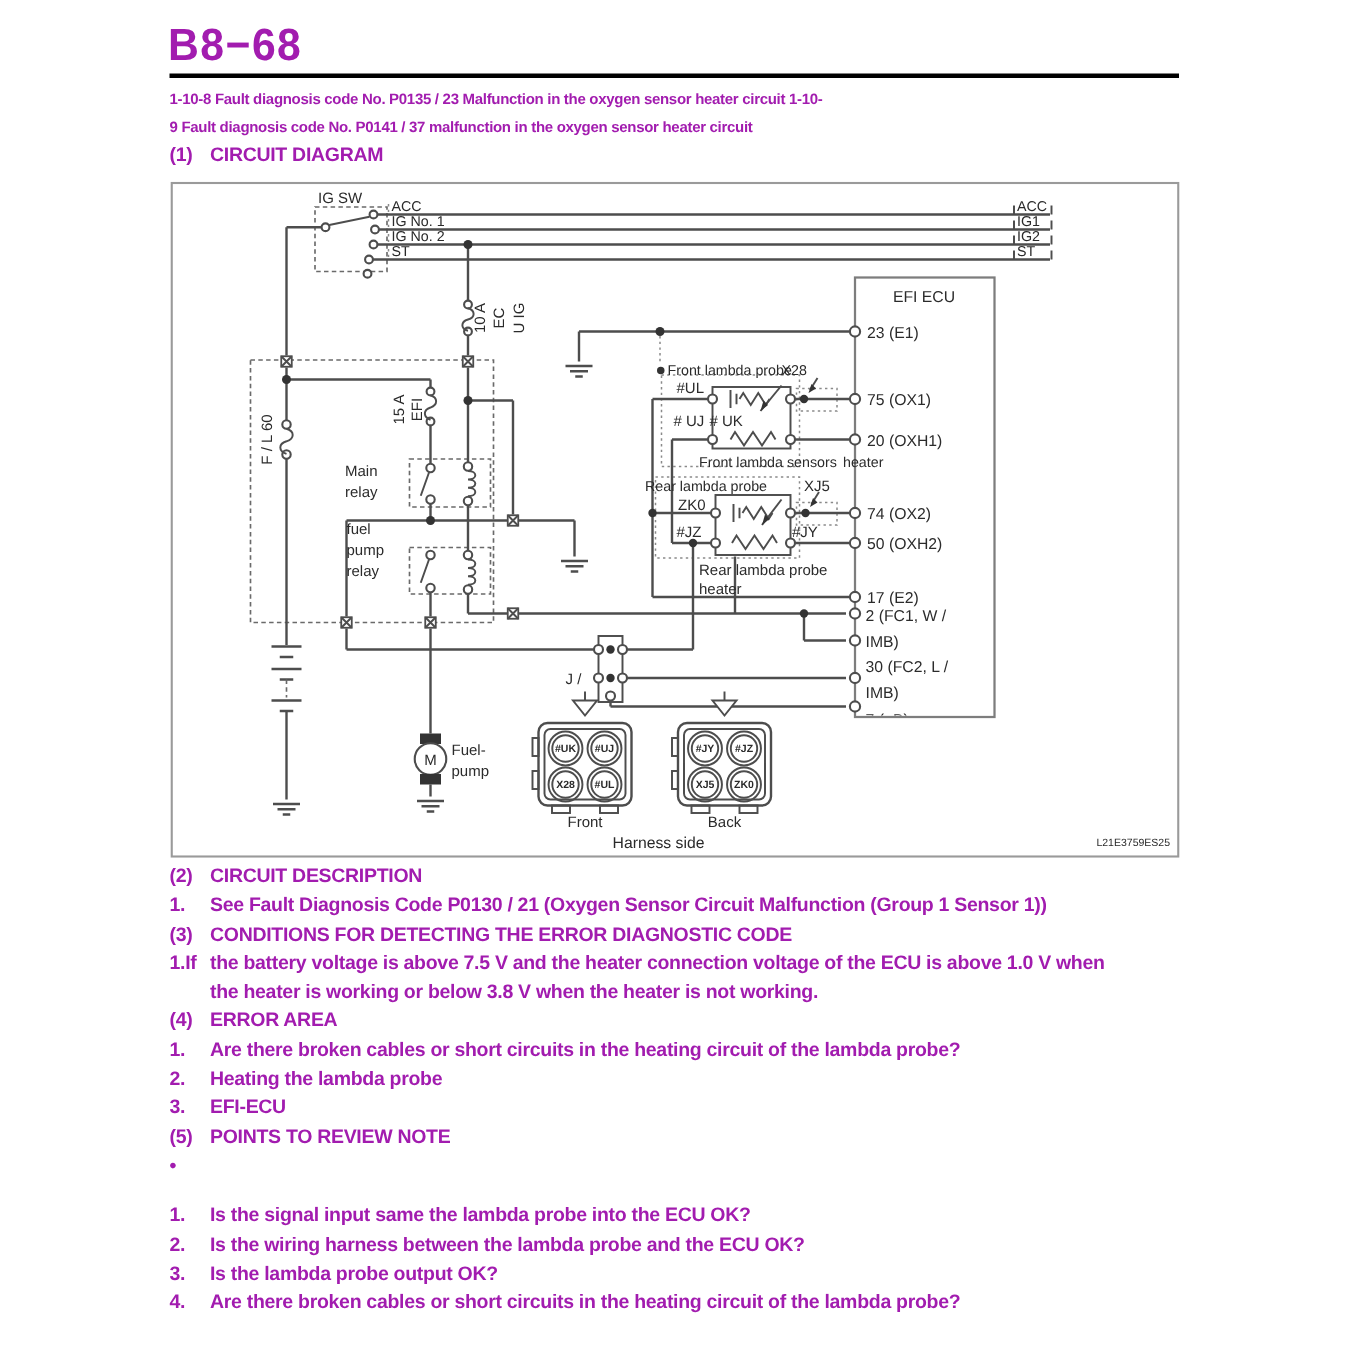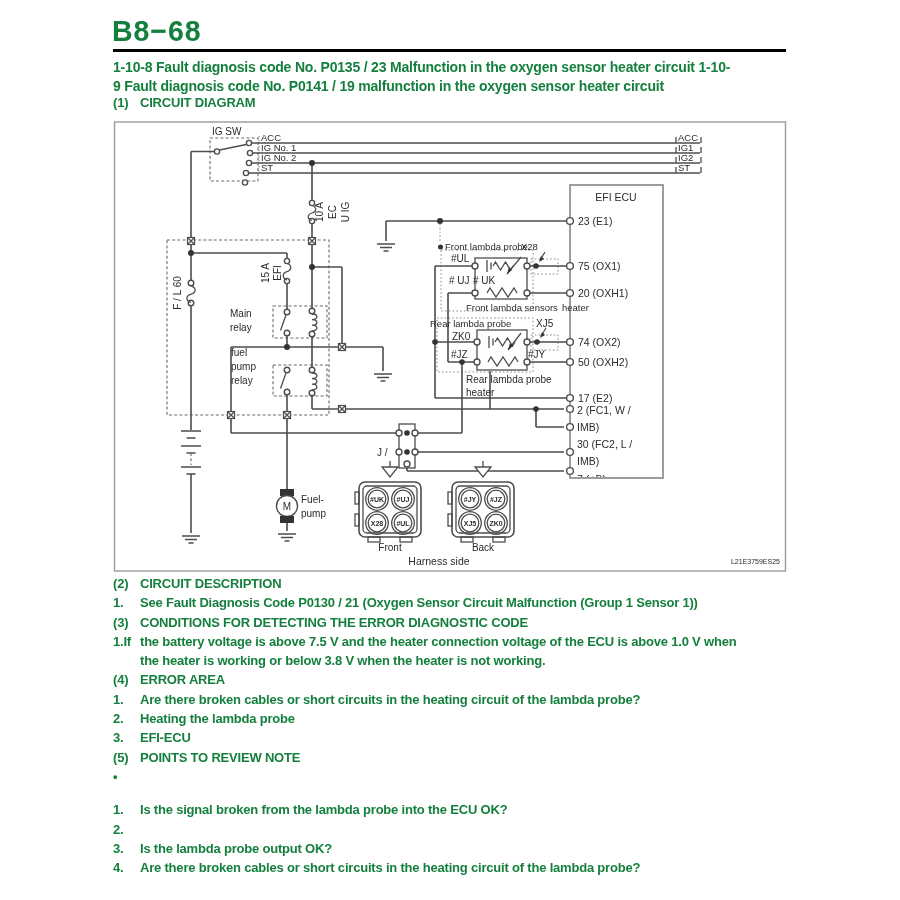--- a/index.html
+++ b/index.html
@@ -1,21 +1,21 @@
 <!DOCTYPE html>
 <html><head>
 <meta charset="utf-8">
 <style>
   html,body{margin:0;padding:0;background:#fff;}
   #page{position:relative;width:900px;height:900px;background:#fff;outline:1px solid #d8d8d8;
-        font-family:"Liberation Sans",sans-serif;color:#15803d;overflow:hidden;}
+        font-family:"Liberation Sans",sans-serif;color:#a21caf;overflow:hidden;}
   .abs{position:absolute;}
   #hdr{top:14px;left:112px;font-size:30px;font-weight:700;letter-spacing:1px;transform:scaleX(.95);transform-origin:left;}
   #hdr-rule{top:49px;left:113px;width:673px;height:3px;background:#000;}
-  #title{top:58px;left:113px;font-size:14px;font-weight:700;line-height:18.5px;white-space:nowrap;letter-spacing:-.2px;}
+  #title{top:58px;left:113px;font-size:10px;font-weight:700;line-height:18.5px;white-space:nowrap;letter-spacing:-.2px;}
   #s1row{top:95px;}
   .row{position:relative;display:flex;white-space:nowrap;font-size:13px;letter-spacing:-.2px;height:19.3px;align-items:flex-start;}
   .row .num{flex:0 0 27px;}
   .h{font-weight:700;}
   .i{font-weight:700;}
   #textblock{top:576px;left:113px;width:680px;}
   .spacer{height:14px;}
   svg text{font-family:"Liberation Sans",sans-serif;fill:#2b2b2b;}
   .w{stroke:#4d4d4d;stroke-width:1.6;fill:none;}
   .thin{stroke:#4d4d4d;stroke-width:1.3;fill:none;}
@@ -32,21 +32,21 @@
 </head>
 <body>
 
 <div id="page">
 
   <div class="abs" id="hdr">B8−68</div>
   <div class="abs" id="hdr-rule"></div>
 
   <div class="abs" id="title">
     <div>1-10-8  Fault diagnosis code No. P0135 / 23 Malfunction in the oxygen sensor heater circuit 1-10-</div>
-    <div>9 Fault diagnosis code No. P0141 / 19 malfunction in the oxygen sensor heater circuit</div>
+    <div>9 Fault diagnosis code No. P0141 / 37 malfunction in the oxygen sensor heater circuit</div>
   </div>
 
   <div class="abs row h" id="s1row" style="left:113px;">
     <span class="num">(1)</span>
     <span>CIRCUIT DIAGRAM</span>
   </div>
 
   <svg class="abs" style="top:120px;left:113px;" width="674" height="453" viewBox="113 120 674 453">
 
     <rect x="114.5" y="122" width="671" height="449" fill="none" stroke="#9a9a9a" stroke-width="1.4"></rect>
@@ -391,24 +391,25 @@
     <div class="row h">
         <span class="num">(5)</span>
         <span>POINTS TO REVIEW NOTE</span>
       </div>
     <div class="row i">
         <span class="num">•</span>
       </div>
     <div class="spacer"></div>
     <div class="row i">
         <span class="num">1.</span>
-        <span>Is the signal broken from the lambda probe into the ECU OK?</span>
+        <span>Is the signal input same the lambda probe into the ECU OK?</span>
       </div>
     <div class="row i">
         <span class="num">2.</span>
+        <span>Is the wiring harness between the lambda probe and the ECU OK?</span>
       </div>
     <div class="row i">
         <span class="num">3.</span>
         <span>Is the lambda probe output OK?</span>
       </div>
     <div class="row i">
         <span class="num">4.</span>
         <span>Are there broken cables or short circuits in the heating circuit of the lambda probe?</span>
       </div>
   </div>

